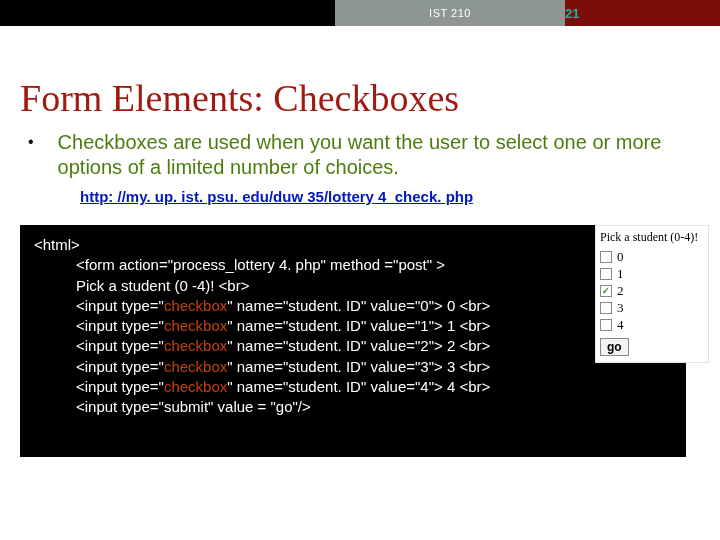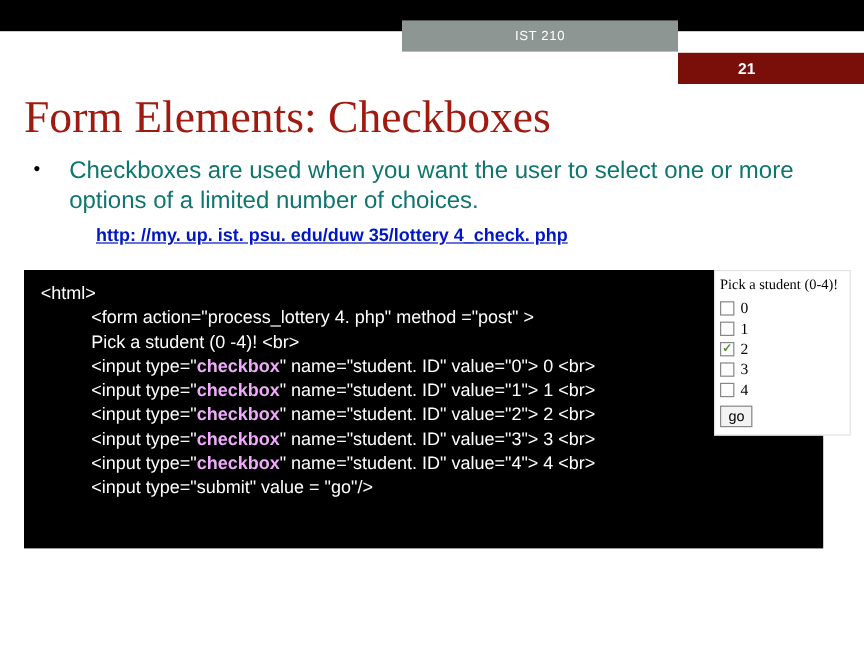--- a/index.html
+++ b/index.html
@@ -13,46 +13,44 @@
   }
   .topband {
     position: absolute;
     top: 0; left: 0;
     width: 720px;
     height: 26px;
     background: #000;
   }
   .course {
     position: absolute;
-    top: 17px;
+    top: 0;
     left: 335px;
     width: 230px;
     height: 26px;
     background: #8e9693;
     color: #fff;
     font-size: 11px;
     display: flex;
     align-items: center;
     justify-content: center;
     letter-spacing: 0.5px;
   }
   .pagenum {
     position: absolute;
     top: 0;
     left: 565px;
     right: 0;
     height: 26px;
     background: #7a0f09;
-    color: #ffffff;
+    color: #14b8a6;
     font-size: 13px;
     font-weight: bold;
     display: flex;
     align-items: center;
-    padding-left: 50px;
-    margin-top: 44px;
   }
   .title {
     position: absolute;
     top: 76px;
     left: 20px;
     color: #a01a10;
     font-family: Georgia, 'Times New Roman', serif;
     font-size: 38px;
     font-weight: normal;
   }
@@ -65,21 +63,21 @@
     align-items: flex-start;
   }
   .bullet-dot {
     font-size: 16px;
     color: #000;
     margin-right: 24px;
     margin-top: 3px;
   }
   .bullet-text {
     font-size: 20px;
-    color: #0f766e;
+    color: #4d7c0f;
     line-height: 1.25;
   }
   .link {
     position: absolute;
     top: 188px;
     left: 80px;
     color: #0017c3;
     font-size: 15px;
     font-weight: bold;
     text-decoration: underline;
@@ -90,21 +88,21 @@
     left: 20px;
     width: 666px;
     height: 232px;
     background: #000;
     color: #fff;
     font-size: 15px;
     line-height: 1.35;
     padding: 10px 14px;
   }
   .codebox .ind1 { padding-left: 42px; }
-  .codebox .hl { color: #f0abfc; font-weight: bold; text-align: center; }
+  .codebox .hl { color: #c2410c; font-weight: normal; text-align: center; }
   .preview {
     position: absolute;
     top: 225px;
     left: 595px;
     width: 114px;
     background: #fff;
     border: 1px solid #e3e3e3;
     padding: 4px 4px 6px 4px;
     font-family: "Times New Roman", Times, serif;
     font-size: 13px;
@@ -140,20 +138,21 @@
   .preview .go {
     margin-top: 4px;
     border: 1px solid #888;
     background: #f3f3f3;
     font-size: 12px;
     padding: 5px 6px;
     height: 18px;
     display: inline-flex;
     align-items: center;
     font-family: Arial, sans-serif;
+    font-weight: bold;
   }
 </style>
 </head>
 <body>
 
 <div class="topband"></div>
 <div class="course">IST 210</div>
 <div class="pagenum">21</div>
 
 <div class="title">Form Elements: Checkboxes</div>

